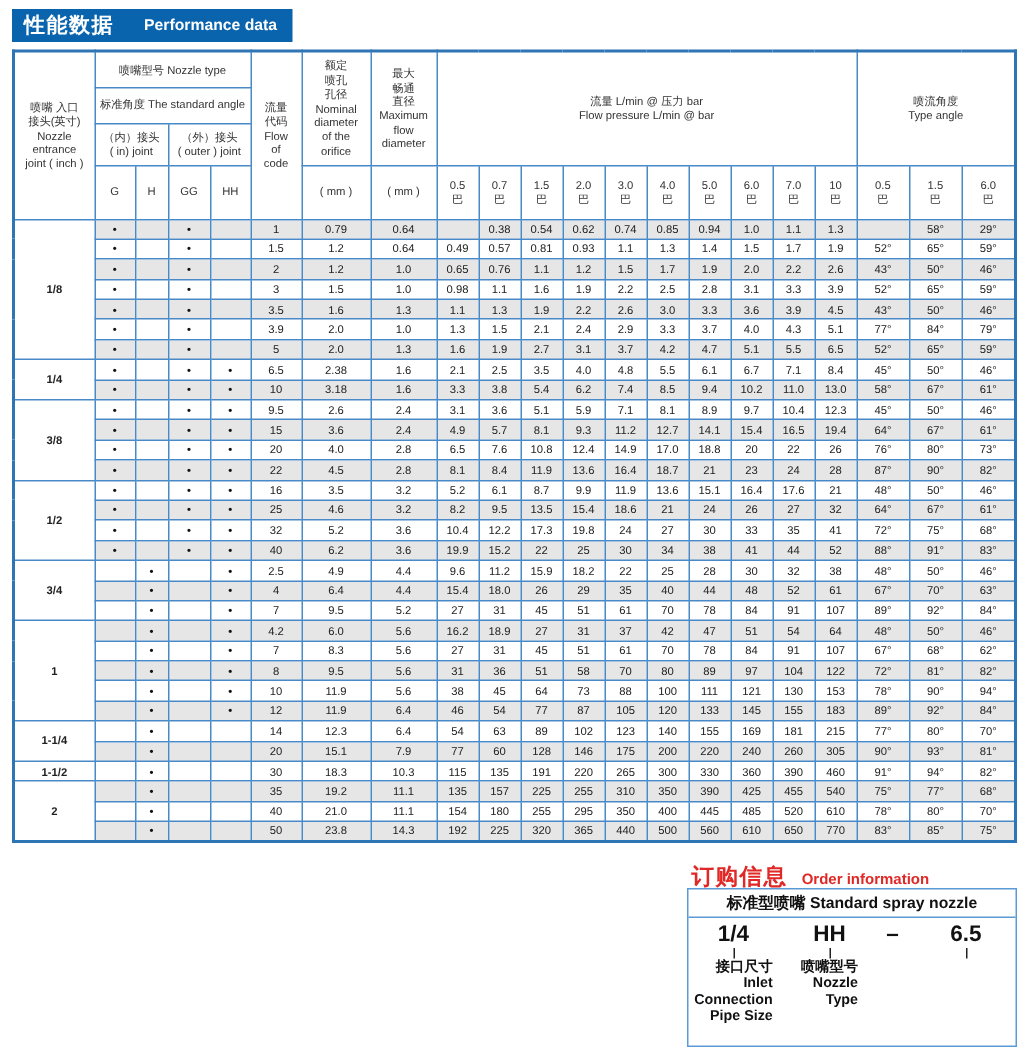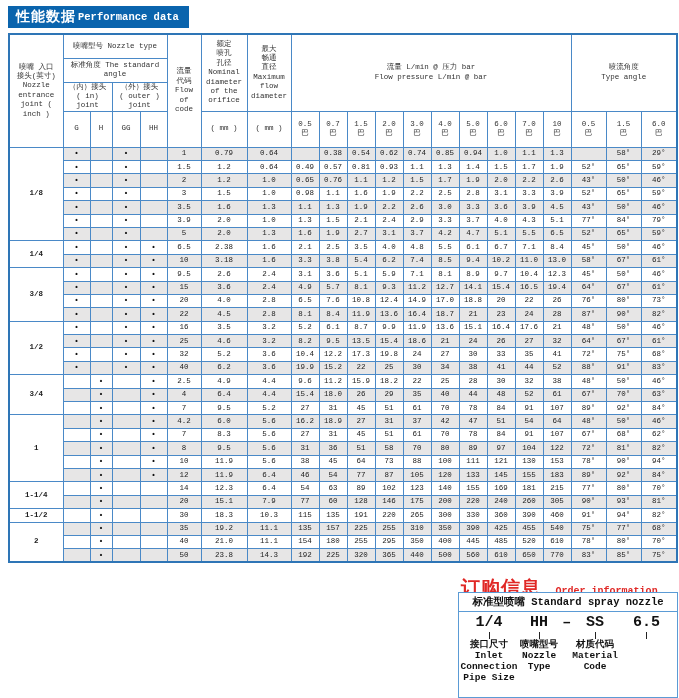--- a/index.html
+++ b/index.html
@@ -1,23 +1,23 @@
 <!DOCTYPE html>
 <html><head>
 <meta charset="utf-8">
 <style>
   html,body{margin:0;padding:0;background:#fff;}
   #page{position:relative;width:679px;height:698px;background:#fff;overflow:hidden;
-        font-family:Liberation Mono, monospace;color:#222;}
+        font-family:Liberation Sans, sans-serif;color:#222;}
 
   
   .banner{position:absolute;left:8px;top:6px;height:22px;background:#0a64ad;color:#fff;
           display:flex;align-items:center;padding:0 10px 0 8px;white-space:nowrap;}
   .banner .zh{font-size:14px;font-weight:bold;letter-spacing:1px;}
-  .banner .en{font-size:10.5px;font-weight:bold;margin-left:2px;}
+  .banner .en{font-size:10.5px;font-weight:bold;margin-left:20px;}
 
   
   table.perf{position:absolute;left:8px;top:33px;width:668px;border-collapse:collapse;table-layout:fixed;}
   table.perf th,table.perf td{border:1px solid #4a89c7;padding:0;text-align:center;vertical-align:middle;
       font-size:7.5px;line-height:1.25;overflow:hidden;}
   table.perf{border:2px solid #2e75b6;}
   table.perf th{background:#fff;font-weight:normal;color:#333;white-space:pre-line;}
   .hr1{height:24px;} .hr2{height:24px;} .hr3{height:28px;} .hr4{height:36px;}
   th.codehead{font-weight:600;font-size:8.5px;}
   th.small7{font-size:7.3px;}
@@ -25,31 +25,31 @@
   tbody tr{height:13.4px;}
   tbody tr.gray td{background:#e7e6e6;}
   tbody tr.white td{background:#fff;}
   tbody tr.group-start td{border-top:1.6px solid #2e75b6;}
   td.size-cell{background:#fff !important;font-weight:600;font-size:8px;}
   td.dot-cell{font-size:8px;font-weight:bold;color:#111;}
   td.num{font-size:7.4px;}
 
   
   .order-title{position:absolute;left:461px;top:575px;white-space:nowrap;}
-  .order-title .zh{font-size:19px;font-weight:bold;color:#e02826;letter-spacing:1px;}
+  .order-title .zh{font-size:15px;font-weight:bold;color:#e02826;letter-spacing:1px;}
   .order-title .en{font-size:10px;font-weight:bold;color:#e02826;margin-left:5px;}
   .order-box{position:absolute;left:458px;top:592px;width:218px;height:104px;
              border:1.5px solid #5b9bd5;background:#fff;}
   .ob-head{height:18px;border-bottom:1.5px solid #5b9bd5;display:flex;align-items:center;justify-content:center;
            font-size:10.5px;font-weight:bold;color:#111;white-space:nowrap;}
   .ob-row{display:flex;justify-content:space-between;padding:2px 2px 0 2px;}
   .ob-col{display:flex;flex-direction:column;align-items:center;}
   .ob-code{font-size:15px;font-weight:bold;color:#111;line-height:17px;}
   .ob-tick{width:1px;height:7px;background:#222;margin:1px 0 1px 0;}
-  .ob-label{font-size:9.5px;font-weight:bold;color:#111;text-align:center;white-space:pre-line;line-height:1.15;}
+  .ob-label{font-size:9.5px;font-weight:bold;color:#111;text-align:right;white-space:pre-line;line-height:1.15;}
 </style>
 </head>
 <body>
 
 <div id="page">
 
   <div class="banner">
     <span class="zh">性能数据</span>
     <span class="en">Performance data</span>
   </div>
@@ -867,27 +867,20 @@
       <div class="ob-col" style="width:48px">
         <span class="ob-code">HH</span>
         <div class="ob-tick"></div>
         <span class="ob-label">喷嘴型号
 Nozzle
 Type</span>
       </div>
       <div class="ob-col" style="width:12px">
         <span class="ob-code">–</span>
       </div>
-      <div class="ob-col" style="width:48px">
-        <span class="ob-code">SS</span>
-        <div class="ob-tick"></div>
-        <span class="ob-label">材质代码
-Material
-Code</span>
-      </div>
       <div class="ob-col" style="width:62px">
         <span class="ob-code">6.5</span>
         <div class="ob-tick"></div>
       </div>
     </div>
   </div>
 
 </div>
 
 </body></html>

